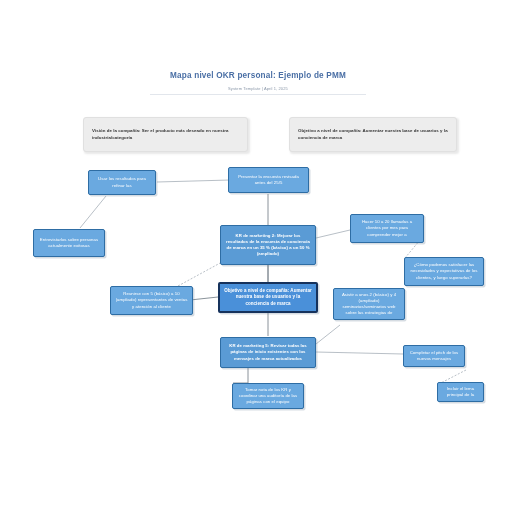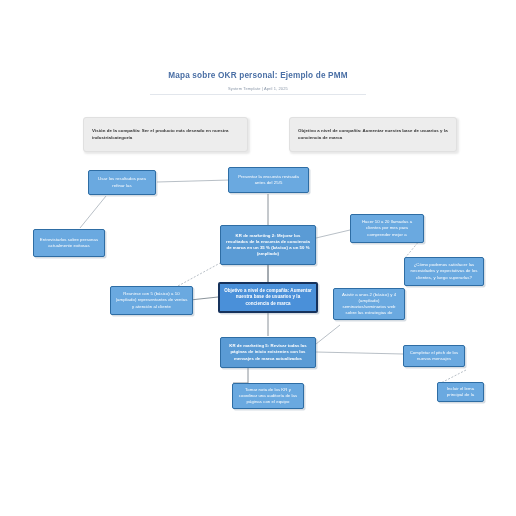--- a/index.html
+++ b/index.html
@@ -65,21 +65,21 @@
   }
   .shadowed{box-shadow:1.5px 1.5px 0 rgba(120,140,160,.30);}
   .gray.shadowed{box-shadow:1.5px 1.5px 2px rgba(150,150,150,.22);}
 </style>
 </head>
 <body>
 
 <div id="canvas">
 
   <div class="header">
-    <div class="doc-title">Mapa sobre OKR personal: Ejemplo de PMM</div>
+    <div class="doc-title">Mapa nivel OKR personal: Ejemplo de PMM</div>
     <div class="doc-sub">System Template  |  April 1, 2025</div>
   </div>
   <div class="title-rule"></div>
 
   <svg class="links" viewBox="0 0 516 516">
 
     <line x1="268" y1="283" x2="268" y2="265" stroke="#7d878f" stroke-width="0.9"></line>
 
     <line x1="268" y1="225" x2="268" y2="194" stroke="#7d878f" stroke-width="0.9"></line>
 

